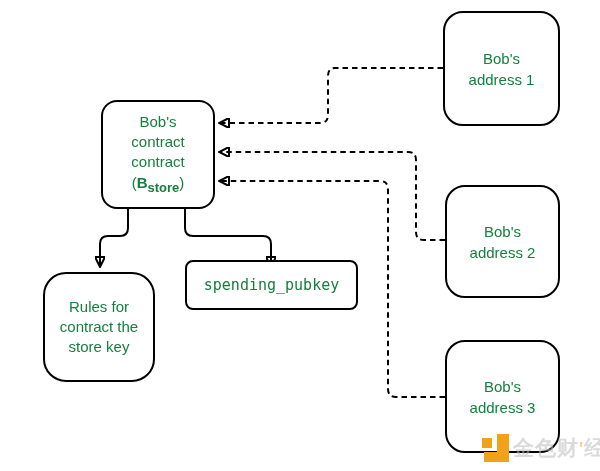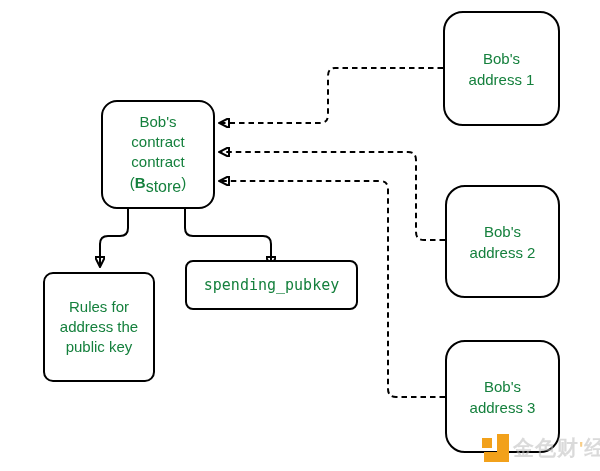--- a/index.html
+++ b/index.html
@@ -43,26 +43,26 @@
     font-size: 15px;
     z-index: 2;
   }
   .node .ln { line-height: 20px; white-space: nowrap; }
   .node-keystore   { left: 101px; top: 100px; width: 114px; height: 109px; border-radius: 16px; }
   .node-address    { width: 115px; height: 113px; border-radius: 20px; }
   .node-address .ln { line-height: 21px; }
   .node-address1   { left: 443px; top: 11px;  width: 117px; height: 115px; }
   .node-address2   { left: 445px; top: 185px; }
   .node-address3   { left: 445px; top: 340px; }
-  .node-rules      { left: 43px;  top: 272px; width: 112px; height: 110px; border-radius: 10px; }
+  .node-rules      { left: 43px;  top: 272px; width: 112px; height: 110px; border-radius: 23px; }
   .node-spending   { left: 185px; top: 260px; width: 173px; height: 50px;  border-radius: 8px;
                      font-family: "DejaVu Sans Mono", monospace; }
   .formula { line-height: 21px; white-space: nowrap; }
   .formula b { font-weight: bold; }
-  .formula sub { font-weight: normal; font-size: 16px; }
+  .formula sub { font-weight: bold; font-size: 13px; }
   .watermark {
     position: absolute;
     left: 482px;
     top: 434px;
     display: flex;
     align-items: flex-end;
     z-index: 3;
   }
   .wm-icon {
     position: relative;
@@ -119,22 +119,22 @@
     <div class="ln">address 2</div>
   </div>
 
   <div class="node node-address node-address3">
     <div class="ln">Bob's</div>
     <div class="ln">address 3</div>
   </div>
 
   <div class="node node-rules">
     <div class="ln">Rules for</div>
-    <div class="ln">address the</div>
-    <div class="ln">public key</div>
+    <div class="ln">contract the</div>
+    <div class="ln">store key</div>
   </div>
 
   <div class="node node-spending">
     <div class="ln">spending_pubkey</div>
   </div>
 
   <div class="watermark">
     <div class="wm-icon">
       <div class="blk blk-a" style="background: rgb(242, 161, 27);"></div>
       <div class="blk blk-b" style="background: rgb(242, 161, 27);"></div>

